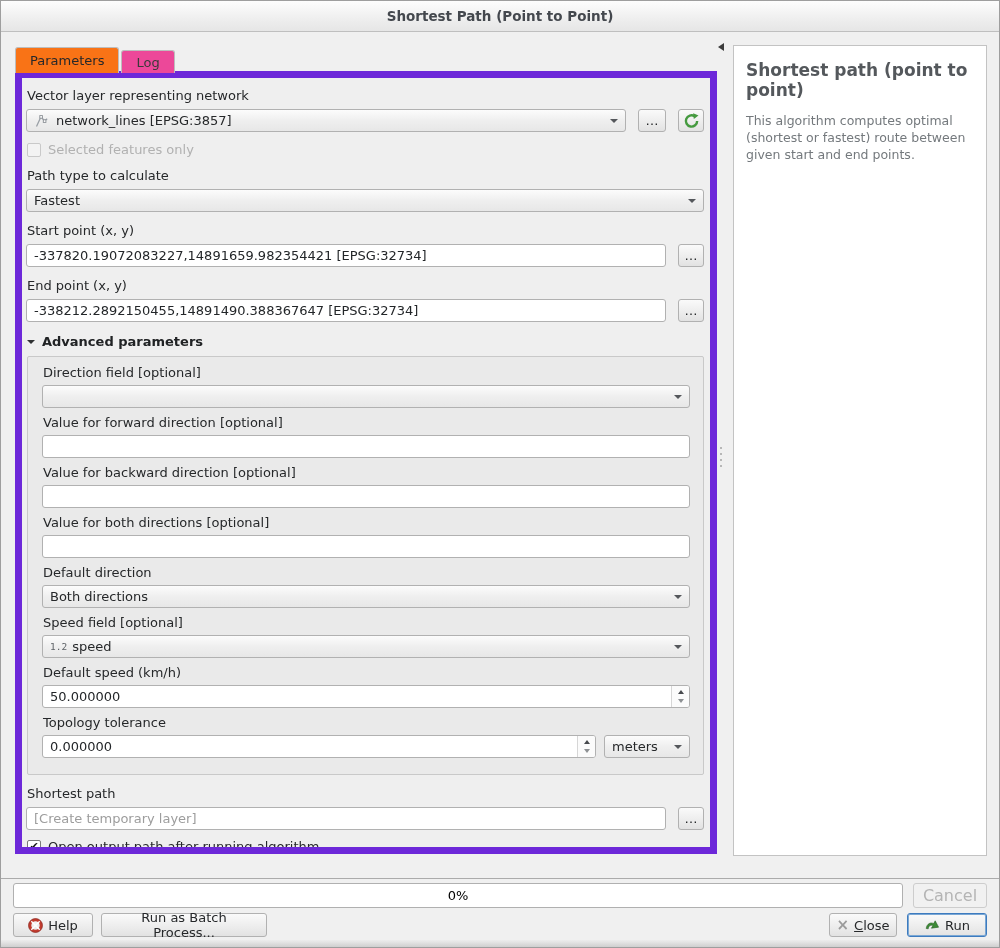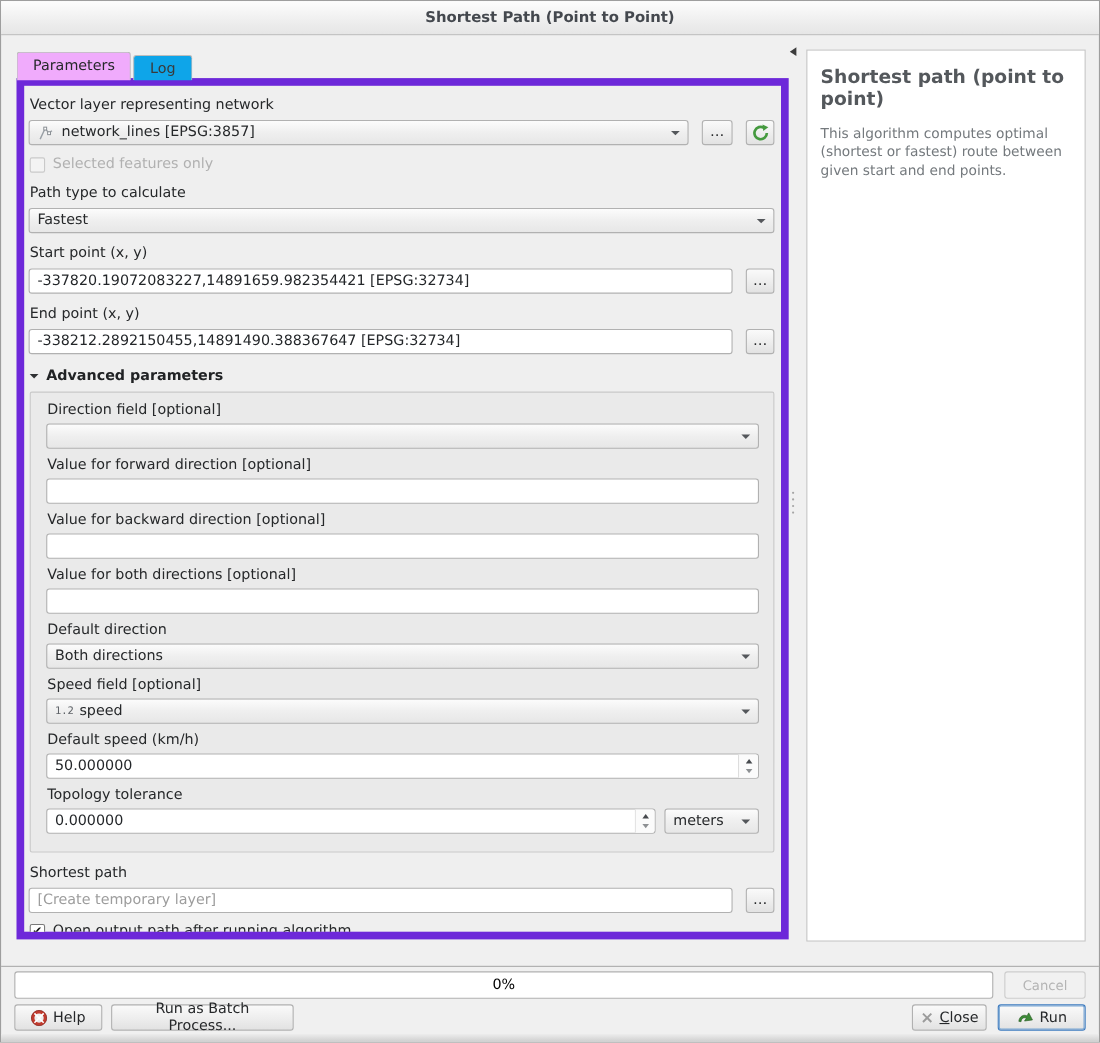--- a/index.html
+++ b/index.html
@@ -10,22 +10,22 @@
   
   .titlebar{position:absolute;left:0;top:0;width:100%;height:30px;
     background:linear-gradient(#fdfdfd,#ececec 70%,#e6e6e6);border-bottom:1px solid #bfbfbf;}
   .titlebar .title{display:block;text-align:center;line-height:30px;font-weight:bold;
     font-size:13.5px;color:#44484e;}
 
   
   .tabbar{position:absolute;left:14px;top:46px;display:flex;align-items:flex-end;z-index:3;}
   .tab{border:1px solid #bdbdbd;border-bottom:none;border-radius:3px 3px 0 0;
     padding:0 14px;display:flex;align-items:center;}
-  .tab.active{height:25px;background:#f0abfc;position:relative;z-index:4;}
-  .tab.inactive{height:22px;background:#0ea5e9;color:#3a3a3a;margin-left:2px;}
+  .tab.active{height:25px;background:#f97316;position:relative;z-index:4;}
+  .tab.inactive{height:22px;background:#ec4899;color:#3a3a3a;margin-left:2px;}
 
   
   .left-panel{position:absolute;left:14px;top:70px;width:702px;height:783px;
     background:#efefef;border:7px solid #6d28d9;box-sizing:border-box;overflow:hidden;z-index:2;}
   .panel-content{padding:5px 6px 0 4px;}
   .right-panel{position:absolute;left:732px;top:44px;width:254px;height:811px;
     background:#ffffff;border:1px solid #c3c3c3;box-sizing:border-box;padding:10px 12px;overflow:hidden;}
   .right-panel h2{margin:4px 0 12px;font-size:17px;line-height:1.2;color:#54585c;}
   .right-panel p{margin:0;font-size:12.5px;line-height:1.35;color:#74797d;}
 
@@ -74,21 +74,21 @@
   .unit-combo{flex:0 0 86px;}
 
   .decimal-icon{font-family:"DejaVu Sans Mono",monospace;font-size:9.5px;color:#5f6368;margin-right:5px;letter-spacing:0;}
 
   
   .footer-sep{position:absolute;left:0;top:877px;width:100%;height:1px;background:#ababab;}
   .progress{position:absolute;left:12px;top:882px;width:890px;height:25px;box-sizing:border-box;
     background:#fff;border:1px solid #b0b0b0;border-radius:3px;display:flex;align-items:center;justify-content:center;color:#000;}
   .cancel-btn{position:absolute;left:912px;top:882px;width:74px;height:25px;
     background:#f1f1f1;border:1px solid #cdcdcd;border-radius:3px;color:#b4b4b4;
-    display:flex;align-items:center;justify-content:center;box-sizing:border-box;font-family:inherit;font-size:12px;}
+    display:flex;align-items:center;justify-content:center;box-sizing:border-box;font-family:inherit;font-size:16px;}
   .footer-btn{position:absolute;top:912px;height:24px;gap:5px;padding:0 10px;}
   .help-btn{left:12px;width:80px;}
   .batch-btn{left:100px;width:166px;}
   .close-btn{left:828px;width:68px;}
   .run-btn{left:906px;width:80px;border:1px solid #3d7bbf;box-shadow:0 0 0 1px #7aa7d4 inset;}
   .close-x{color:#9b9b9b;font-weight:bold;font-size:15px;line-height:1;}
   .close-label{display:inline-block;}
   .close-label::first-letter{text-decoration:underline;}
   .bottom-edge{position:absolute;left:0;bottom:0;width:100%;height:7px;background:linear-gradient(#ededed,#cfcfcf);}
   .icon-svg{display:block;}

